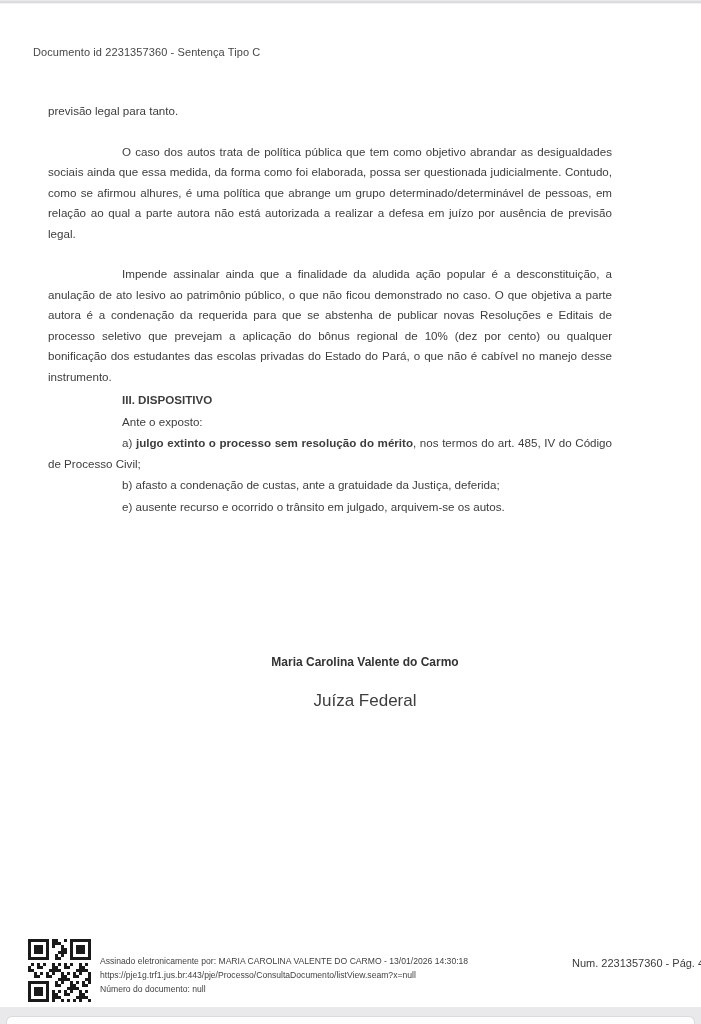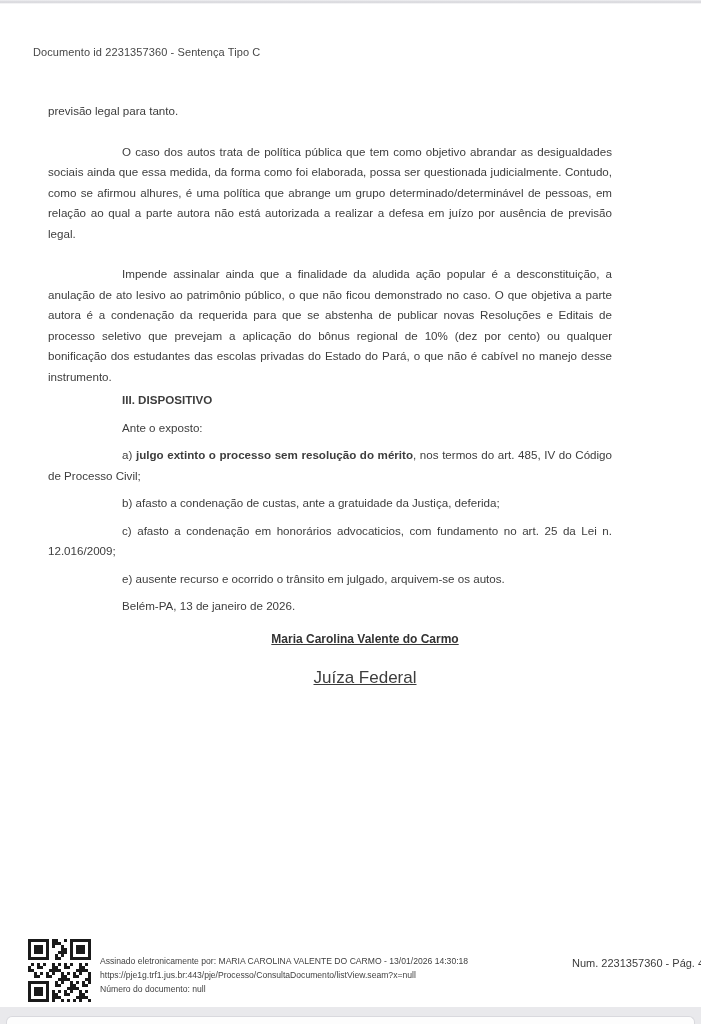--- a/index.html
+++ b/index.html
@@ -33,33 +33,32 @@
     top: 101px;
     left: 48px;
     width: 564px;
     font-size: 11.6px;
     line-height: 20.5px;
     color: #3d3d3d;
   }
   .doc-body p {
     text-align: justify;
     text-indent: 74px;
-    margin-top: 7px;
+    margin-top: 1px;
   }
   .doc-body p.opening { margin-top: 0; text-indent: 0; }
   .doc-body p.para { margin-top: 20px; }
   .doc-body p.heading { margin-top: 3px; font-weight: bold; text-align: left; }
   .bold-seg { font-weight: bold; }
   .signature-block {
     position: absolute;
-    top: 632px;
+    top: 655px;
     left: 30px;
     width: 670px;
     text-align: center;
-    text-decoration: underline;
   }
   .signature-name {
     font-weight: bold;
     font-size: 12px;
     color: #333333;
   }
   .signature-title {
     margin-top: 22px;
     font-size: 17px;
     color: #3d3d3d;
@@ -125,26 +124,24 @@
     <p class="para">Impende assinalar ainda que a finalidade da aludida ação popular é a desconstituição, a anulação de ato lesivo ao patrimônio público, o que não ficou demonstrado no caso. O que objetiva a parte autora é a condenação da requerida para que se abstenha de publicar novas Resoluções e Editais de processo seletivo que prevejam a aplicação do bônus regional de 10% (dez por cento) ou qualquer bonificação dos estudantes das escolas privadas do Estado do Pará, o que não é cabível no manejo desse instrumento.</p>
 
     <p class="heading">III. DISPOSITIVO</p>
 
     <p>Ante o exposto:</p>
 
     <p><span>a) </span><span class="bold-seg">julgo extinto o processo sem resolução do mérito</span><span>, nos termos do art. 485, IV do Código de Processo Civil;</span></p>
 
     <p>b) afasto a condenação de custas, ante a gratuidade da Justiça, deferida;</p>
 
-    <p>c) afasto a condenação em honorários advocaticios, com fundamento no art. 25 da Lei n. 12.016/2009;</p>
 
 
     <p>e) ausente recurso e ocorrido o trânsito em julgado, arquivem-se os autos.</p>
 
-    <p>Belém-PA, 13 de janeiro de 2026.</p>
   </div>
 
   <div class="signature-block">
     <div class="signature-name">Maria Carolina Valente do Carmo</div>
     <div class="signature-title">Juíza Federal</div>
   </div>
 
   <div class="qr">
     <svg viewBox="0 0 21 21" shape-rendering="crispEdges" xmlns="http://www.w3.org/2000/svg">
       <rect x="0" y="0" width="21" height="21" fill="#ffffff"></rect>

